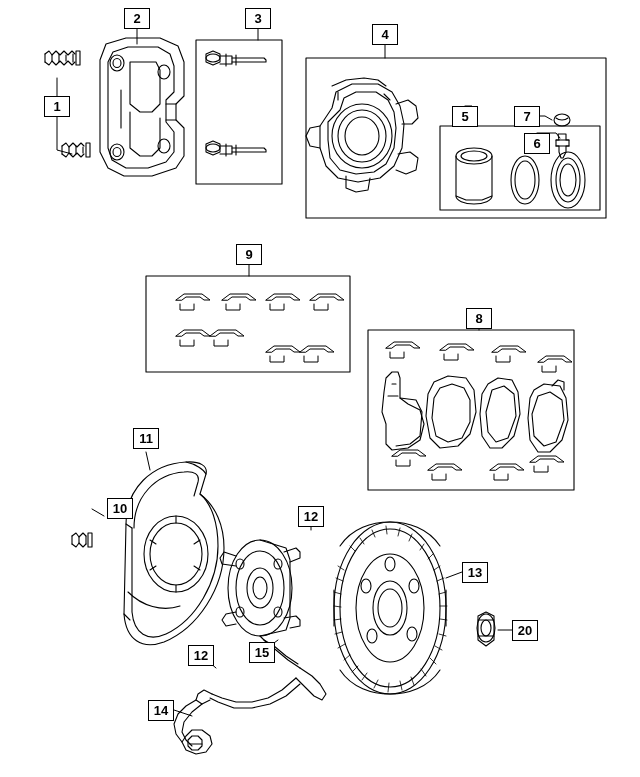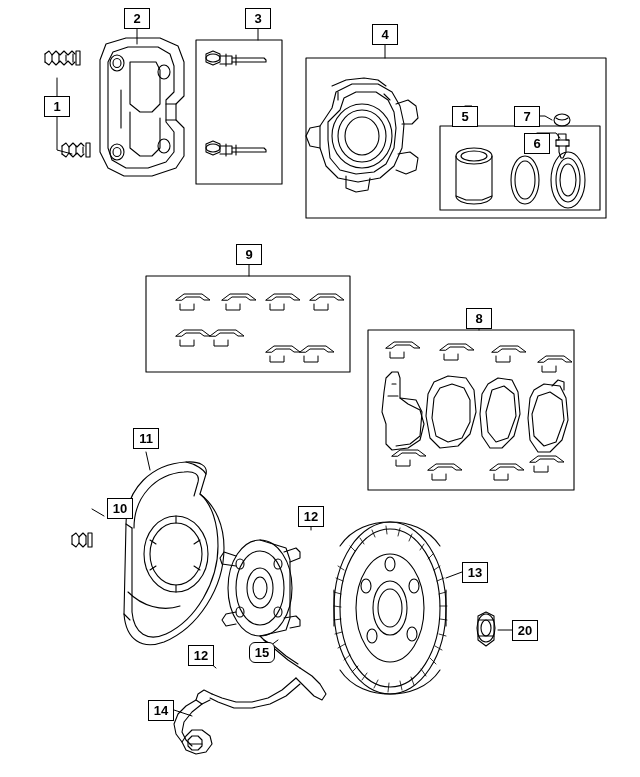--- a/index.html
+++ b/index.html
@@ -307,17 +307,17 @@
   <div class="callout" style="left:452px; top:106px;">5</div>
   <div class="callout" style="left:524px; top:133px;">6</div>
   <div class="callout" style="left:514px; top:106px;">7</div>
   <div class="callout" style="left:466px; top:308px;">8</div>
   <div class="callout" style="left:236px; top:244px;">9</div>
   <div class="callout" style="left:79px; top:498px;margin-left:28px;">10</div>
   <div class="callout" style="left:133px; top:428px;">11</div>
   <div class="callout" style="left:298px; top:506px;text-align:center;">12</div>
   <div class="callout" style="left:462px; top:562px;">13</div>
   <div class="callout" style="left:512px; top:620px;">20</div>
-  <div class="callout" style="left:249px; top:642px;border-radius:6px;">15</div>
+  <div class="callout" style="left:249px; top:642px;">15</div>
   <div class="callout" style="left:188px; top:645px;">12</div>
   <div class="callout" style="left:148px; top:700px;">14</div>
 
 </div>
 
 </body></html>

